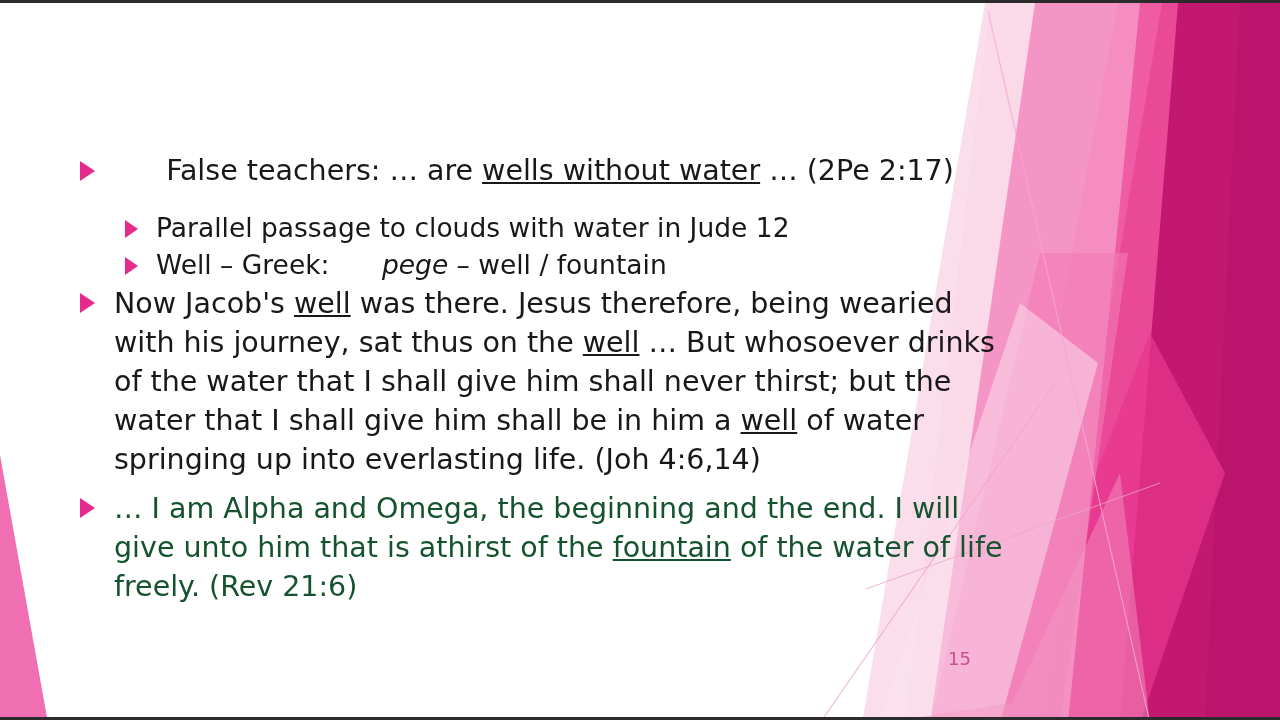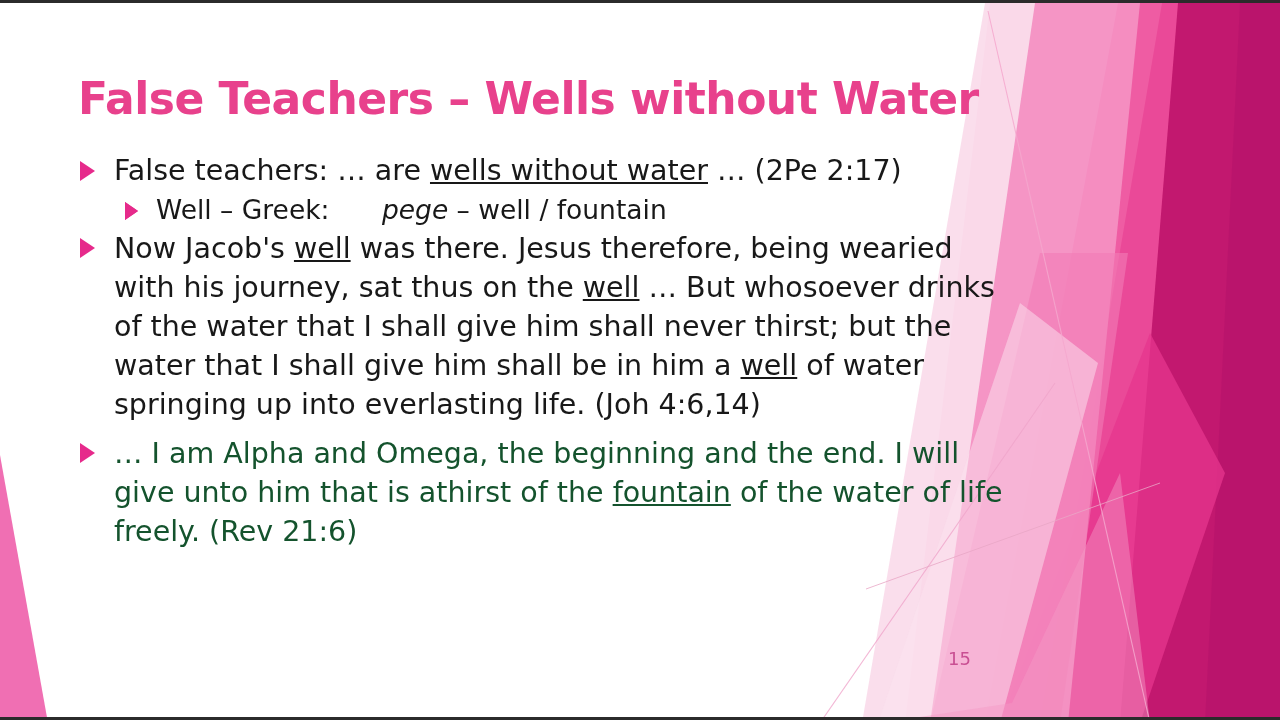--- a/index.html
+++ b/index.html
@@ -44,21 +44,22 @@
     width: 930px;
   }
   .blk {
     position: relative;
     color: #181818;
     font-size: 28.5px;
     line-height: 39px;
   }
   .blk.lvl1 {
     padding-left: 38px;
-    margin-bottom: 2px;
+    margin-bottom: 20px;
+    text-align: center;
   }
   .blk.lvl2 {
     padding-left: 80px;
     font-size: 26.5px;
     line-height: 36px;
     margin-bottom: 1px;
   }
   .blk.para {
     padding-left: 38px;
     margin-top: 1px;
@@ -112,25 +113,24 @@
     <polygon points="985,0 1035,0 930,720 862,720" fill="#FADCEB" opacity="0.95"></polygon>
     <polygon points="1020,300 1098,360 1000,720 878,720" fill="#FBE3EF" opacity="0.5"></polygon>
 
     <polygon points="1012,700 1120,470 1150,720 880,720" fill="#F49AC6" opacity="0.45"></polygon>
 
     <line x1="988" y1="8" x2="1150" y2="720" stroke="#F5A8CE" stroke-width="1.1" opacity="0.85"></line>
     <line x1="1055" y1="380" x2="820" y2="720" stroke="#F0A6CB" stroke-width="1.1" opacity="0.8"></line>
     <line x1="866" y1="586" x2="1160" y2="480" stroke="#E9A7C6" stroke-width="1" opacity="0.8"></line>
   </svg>
 
-  <div id="title" style="color: rgb(232, 65, 140);">False Teachers – Wells without Water</div>
 
   <div id="body">
       <div class="blk lvl1" style="color: rgb(24, 24, 24);"><span class="tri" style="border-left-color: rgb(230, 42, 139);"></span><span>False teachers: … are </span><span class="u">wells without water</span><span> … (2Pe 2:17)</span></div>
-      <div class="blk lvl2" style="color: rgb(24, 24, 24);"><span class="tri" style="border-left-color: rgb(230, 42, 139);"></span></div>
+      <div class="blk lvl2" style="color: rgb(24, 24, 24);"><span class="tri" style="border-left-color: rgb(230, 42, 139);"></span><span>Parallel passage to clouds with water in Jude 12</span></div>
       <div class="blk lvl2" style="color: rgb(24, 24, 24);"><span class="tri" style="border-left-color: rgb(230, 42, 139);"></span><span>Well – Greek: </span><span class="it">pege</span><span> – well / fountain</span></div>
       <div class="blk para" style="color: rgb(24, 24, 24);"><span class="tri" style="border-left-color: rgb(230, 42, 139);"></span><span>Now Jacob's </span><span class="u">well</span><span> was there. Jesus therefore, being wearied with his journey, sat thus on the </span><span class="u">well</span><span> … But whosoever drinks of the water that I shall give him shall never thirst; but the water that I shall give him shall be in him a </span><span class="u">well</span><span> of water springing up into everlasting life. (Joh 4:6,14)</span></div>
       <div class="blk para" style="color: #14532d;"><span class="tri" style="border-left-color: rgb(230, 42, 139);"></span><span>… I am Alpha and Omega, the beginning and the end. I will give unto him that is athirst of the </span><span class="u">fountain</span><span> of the water of life freely. (Rev 21:6)</span></div>
     </div>
 
   <div id="pagenum" style="color: rgb(201, 79, 147);">15</div>
 
 </div>
 
 </body></html>

